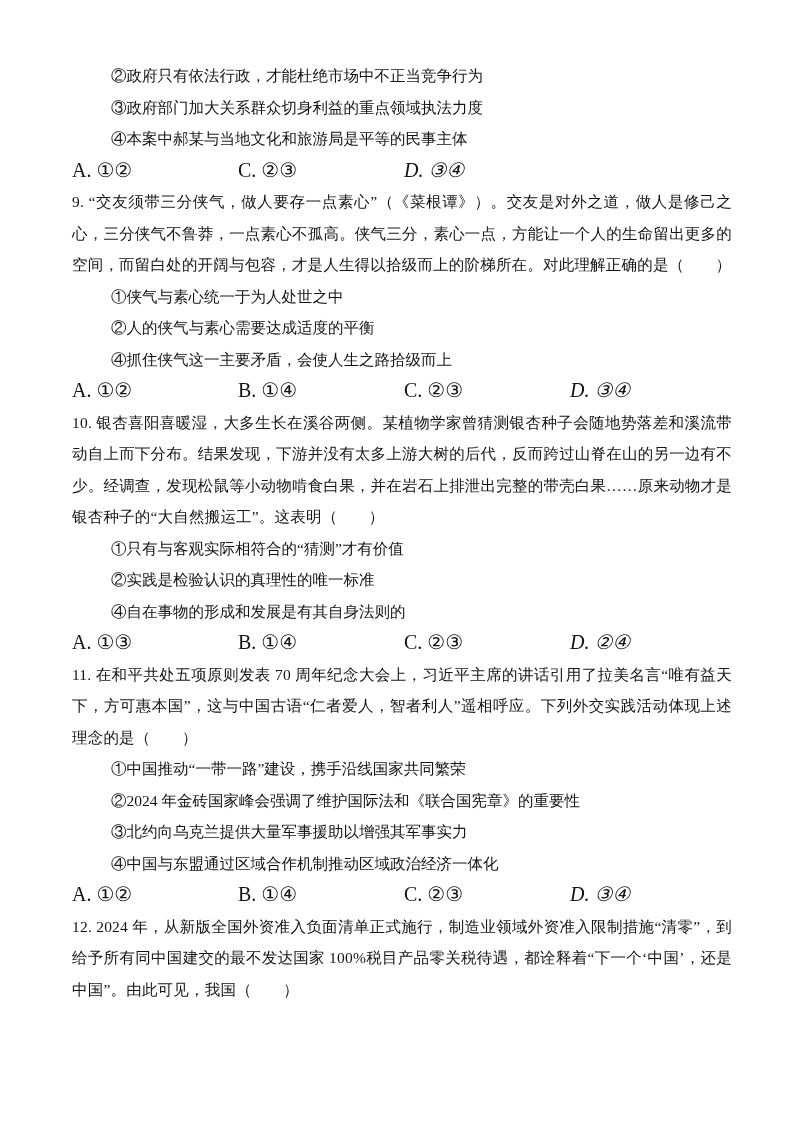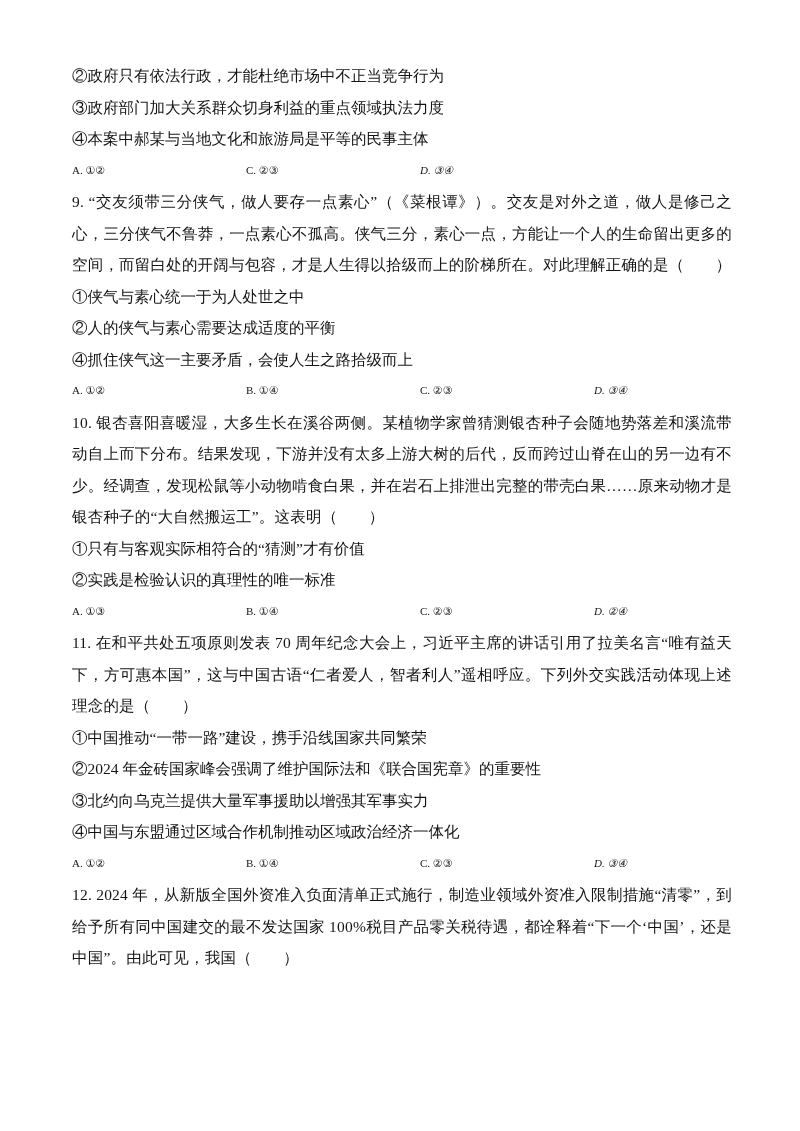--- a/index.html
+++ b/index.html
@@ -23,26 +23,26 @@
     font-size: 15.5px;
     line-height: 31.5px;
     text-align: justify;
     text-justify: inter-ideograph;
     letter-spacing: 0.2px;
   }
   .line {
     font-size: 15.5px;
     line-height: 31.5px;
     white-space: nowrap;
+    margin-left: 39px;
   }
   .choices {
     display: flex;
-    font-size: 11px;
+    font-size: 20px;
     line-height: 31.5px;
-    gap: 8px;
   }
   .choices .choice {
     width: 166px;
     flex: 0 0 166px;
     white-space: nowrap;
   }
   .choices .choice:last-child {
     width: auto;
     flex: 0 0 auto;
     font-style: italic;
@@ -74,20 +74,21 @@
       <span class="choice">B. ①④</span>
       <span class="choice">C. ②③</span>
       <span class="choice">D. ③④</span>
     </div>
   </div>
 
   <div>
     <div class="para">10. 银杏喜阳喜暖湿，大多生长在溪谷两侧。某植物学家曾猜测银杏种子会随地势落差和溪流带动自上而下分布。结果发现，下游并没有太多上游大树的后代，反而跨过山脊在山的另一边有不少。经调查，发现松鼠等小动物啃食白果，并在岩石上排泄出完整的带壳白果……原来动物才是银杏种子的“大自然搬运工”。这表明（　　）</div>
     <div class="line">①只有与客观实际相符合的“猜测”才有价值</div>
     <div class="line">②实践是检验认识的真理性的唯一标准</div>
+    <div class="line">④自在事物的形成和发展是有其自身法则的</div>
     <div class="choices">
       <span class="choice">A. ①③</span>
       <span class="choice">B. ①④</span>
       <span class="choice">C. ②③</span>
       <span class="choice">D. ②④</span>
     </div>
   </div>
 
   <div>
     <div class="para">11. 在和平共处五项原则发表 70 周年纪念大会上，习近平主席的讲话引用了拉美名言“唯有益天下，方可惠本国”，这与中国古语“仁者爱人，智者利人”遥相呼应。下列外交实践活动体现上述理念的是（　　）</div>

